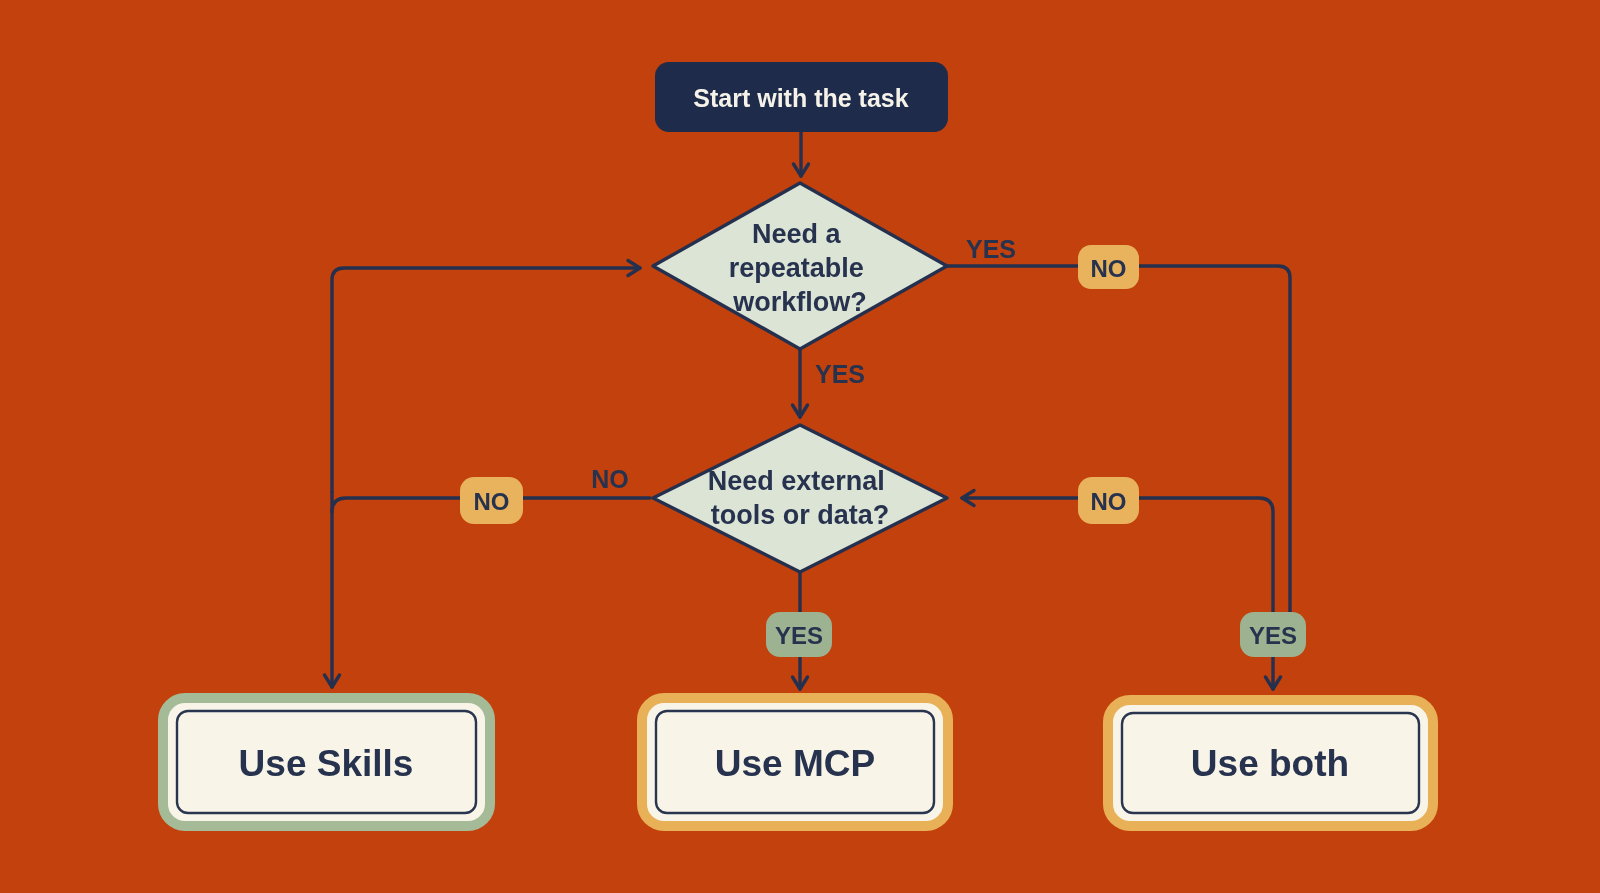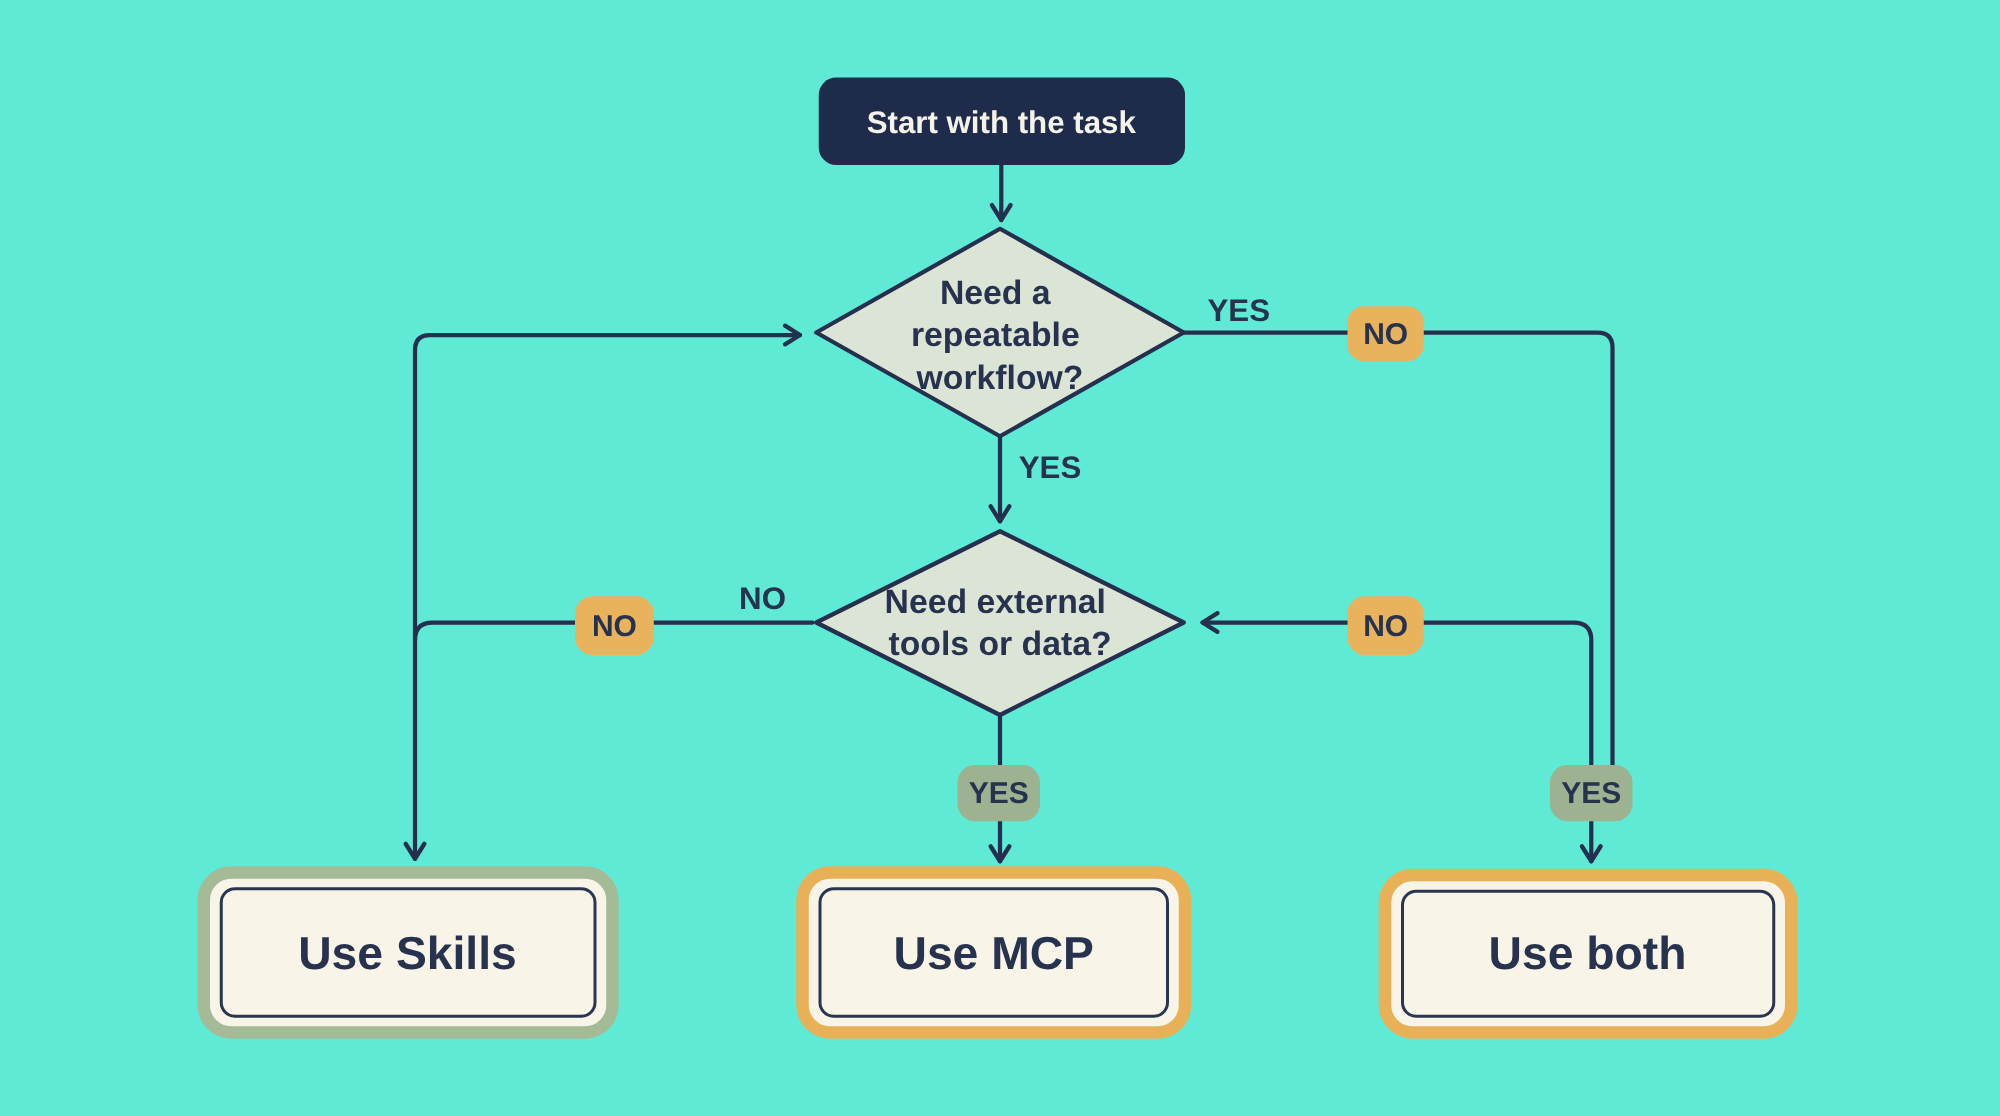--- a/index.html
+++ b/index.html
@@ -4,21 +4,21 @@
 <style>
   html, body {
     margin: 0;
     padding: 0;
     background: #f4f0e2;
   }
   .canvas {
     position: relative;
     width: 1600px;
     height: 893px;
-    background: #5eead4;
+    background: #c2410c;
     overflow: hidden;
     font-family: "Liberation Sans", sans-serif;
   }
   svg { display: block; }
   svg text {
     font-family: "Liberation Sans", sans-serif;
     font-weight: bold;
     fill: #27334e;
   }
   .flow-line {

